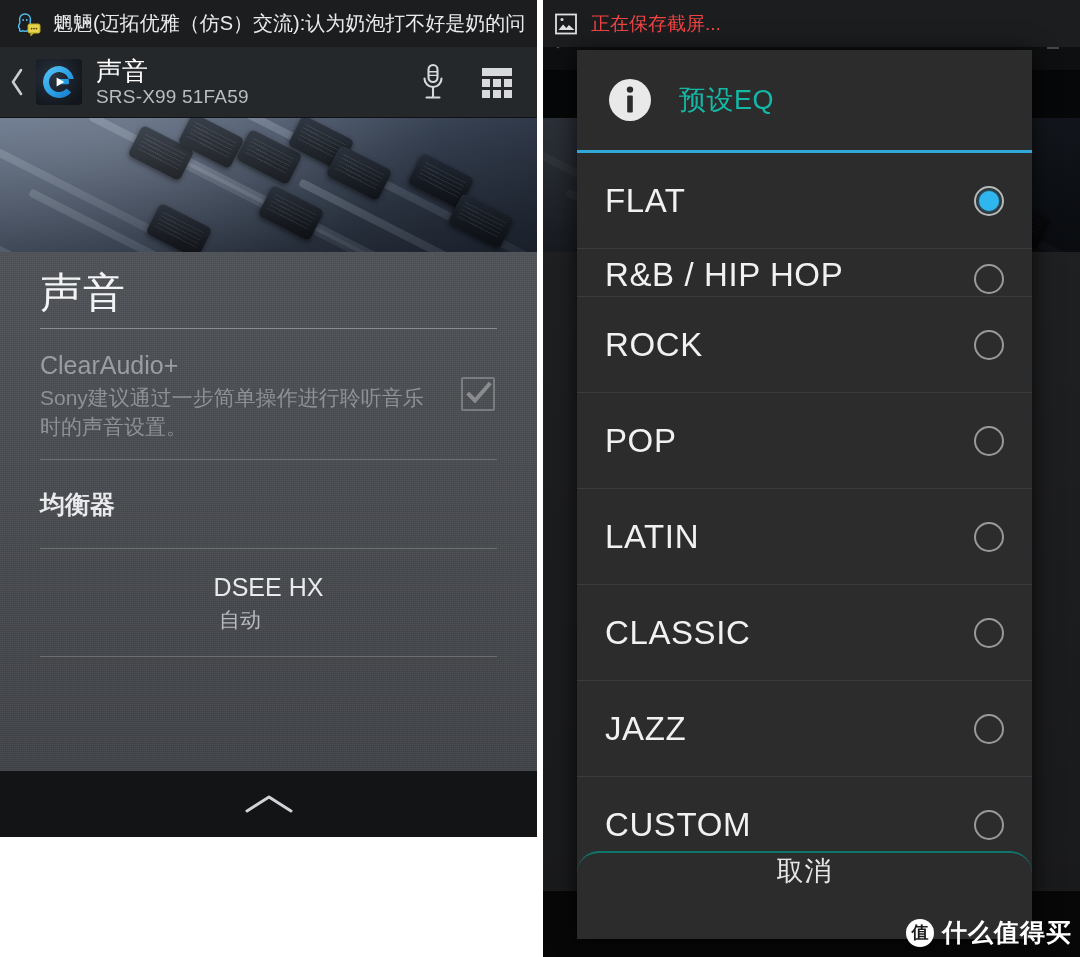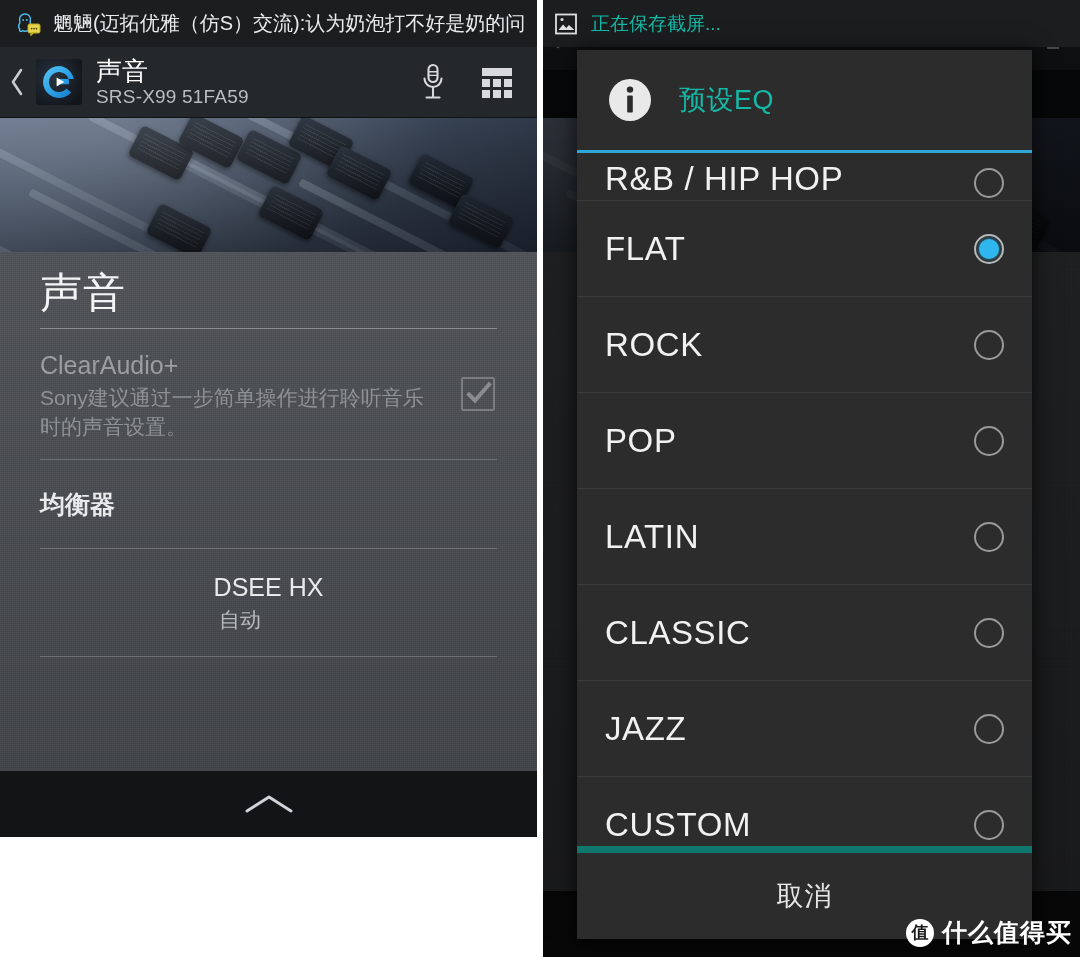--- a/index.html
+++ b/index.html
@@ -19,21 +19,21 @@
   
   .statusbar{
     position:relative;height:47px;background:#1b1d1f;
     display:flex;align-items:center;padding:0 8px;box-sizing:border-box;
     z-index:5;
   }
   .status-text{
     color:#e9eaec;font-size:20px;white-space:nowrap;overflow:hidden;
     margin-left:11px;letter-spacing:0px;
   }
-  .status-text-right{color:#14b8a6;font-size:19px;margin-left:14px;}
+  .status-text-right{color:#ef4444;font-size:19px;margin-left:14px;}
 
   
   .qq-icon{width:26px;height:26px;position:relative;flex:0 0 auto;margin-left:8px;}
   .qq-icon svg{display:block;}
 
   
   .shot-icon{width:22px;height:22px;flex:0 0 auto;margin-left:10px;}
   .shot-icon svg{display:block;}
 
   
@@ -165,22 +165,22 @@
   .radio{
     width:30px;height:30px;border-radius:50%;box-sizing:border-box;
     border:2px solid #9a9a9a;flex:0 0 auto;position:relative;
   }
   .radio.on{border-color:#b9b9b9;}
   .radio.on:after{
     content:"";position:absolute;left:3px;top:3px;width:20px;height:20px;border-radius:50%;
     background:#2fb6ef;box-shadow:0 0 4px rgba(47,182,239,.7);
   }
   .dlg-footer{
-    flex:0 0 auto;height:86px;border-top:7px solid #0f766e;
-    display:flex;align-items:center;justify-content:center;
+    flex:0 0 auto;height:86px;border-top:2px solid #0f766e;
+    display:flex;justify-content:center;border-radius:22px;
   }
   .dlg-cancel{color:#e6e6e6;font-size:27px;letter-spacing:1px;}
 
   
   .watermark{
     position:absolute;right:8px;bottom:8px;z-index:70;
     display:flex;align-items:center;
   }
   .wm-badge{
     width:28px;height:28px;border-radius:50%;background:#ffffff;color:#1a1a1a;
@@ -379,28 +379,28 @@
             <rect x="22.2" y="20.5" width="5.6" height="17" rx="1" fill="#2b2b2b"></rect>
             <circle cx="25" cy="14.6" r="3.2" fill="#2b2b2b"></circle>
           </svg>
         </span>
         <span class="dlg-title-text">预设EQ</span>
       </div>
       <div class="dlg-accent"></div>
 
       <div class="dlg-list">
 
+        <div class="opt">
+          <span class="opt-label">FLAT</span>
+          <span class="radio on"></span>
+        </div>
+
         <div class="opt opt-clip">
           <span class="opt-label">R&amp;B / HIP HOP</span>
           <span class="radio"></span>
-        </div>
-
-        <div class="opt">
-          <span class="opt-label">FLAT</span>
-          <span class="radio on"></span>
         </div>
 
         <div class="opt">
           <span class="opt-label">ROCK</span>
           <span class="radio"></span>
         </div>
 
         <div class="opt">
           <span class="opt-label">POP</span>
           <span class="radio"></span>

